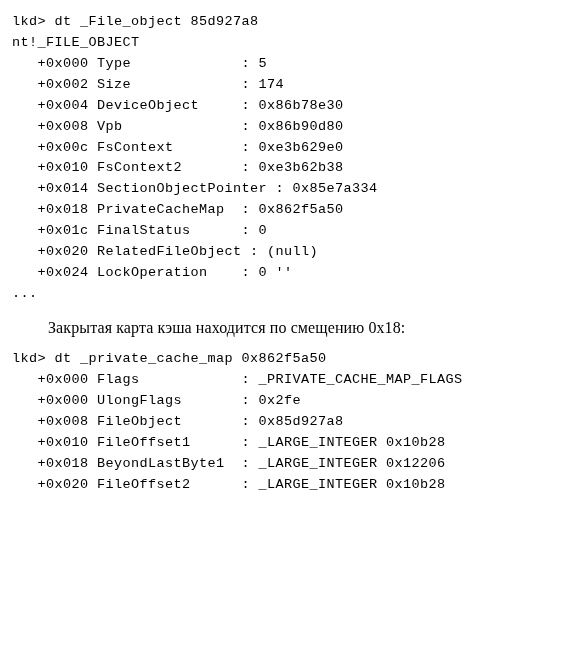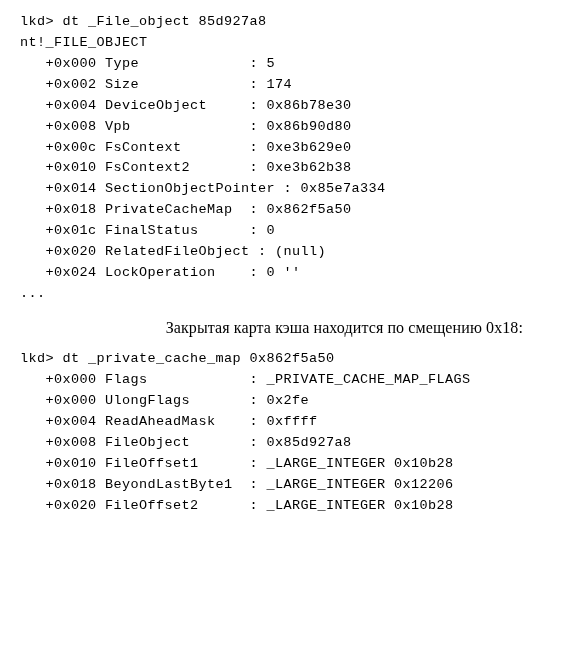--- a/index.html
+++ b/index.html
@@ -4,39 +4,38 @@
 <style>
   html, body {
     margin: 0;
     padding: 0;
     width: 570px;
     background: #ffffff;
     font-family: "Courier New", Courier, monospace;
     color: #000000;
   }
   .page {
-    padding: 12px 8px 14px 20px;
+    padding: 12px 8px 14px 12px;
     box-sizing: border-box;
     width: 531px;
   }
   .code-line {
     white-space: pre;
     font-size: 13.5px;
     line-height: 1.55;
     letter-spacing: 0.4px;
     font-weight: 500;
   }
   .prose {
     font-family: Georgia, "Times New Roman", serif;
     font-size: 16px;
     line-height: 1.4;
     margin: 12px 0 10px 0;
     text-indent: 36px;
     letter-spacing: 0.1px;
-    text-align: right;
   }
 </style>
 </head>
 <body>
 
 <div class="page">
 
   <div class="code-line">lkd&gt; dt _File_object 85d927a8</div>
   <div class="code-line">nt!_FILE_OBJECT</div>
   <div class="code-line">   +0x000 Type             : 5</div>
@@ -50,19 +49,18 @@
   <div class="code-line">   +0x01c FinalStatus      : 0</div>
   <div class="code-line">   +0x020 RelatedFileObject : (null)</div>
   <div class="code-line">   +0x024 LockOperation    : 0 ''</div>
   <div class="code-line">...</div>
 
   <p class="prose">Закрытая карта кэша находится по смещению 0x18:</p>
 
   <div class="code-line">lkd&gt; dt _private_cache_map 0x862f5a50</div>
   <div class="code-line">   +0x000 Flags            : _PRIVATE_CACHE_MAP_FLAGS</div>
   <div class="code-line">   +0x000 UlongFlags       : 0x2fe</div>
-  <div class="code-line">   +0x004 ReadAheadMask    : 0xffff</div>
   <div class="code-line">   +0x008 FileObject       : 0x85d927a8</div>
   <div class="code-line">   +0x010 FileOffset1      : _LARGE_INTEGER 0x10b28</div>
   <div class="code-line">   +0x018 BeyondLastByte1  : _LARGE_INTEGER 0x12206</div>
   <div class="code-line">   +0x020 FileOffset2      : _LARGE_INTEGER 0x10b28</div>
 
 </div>
 
 </body></html>

